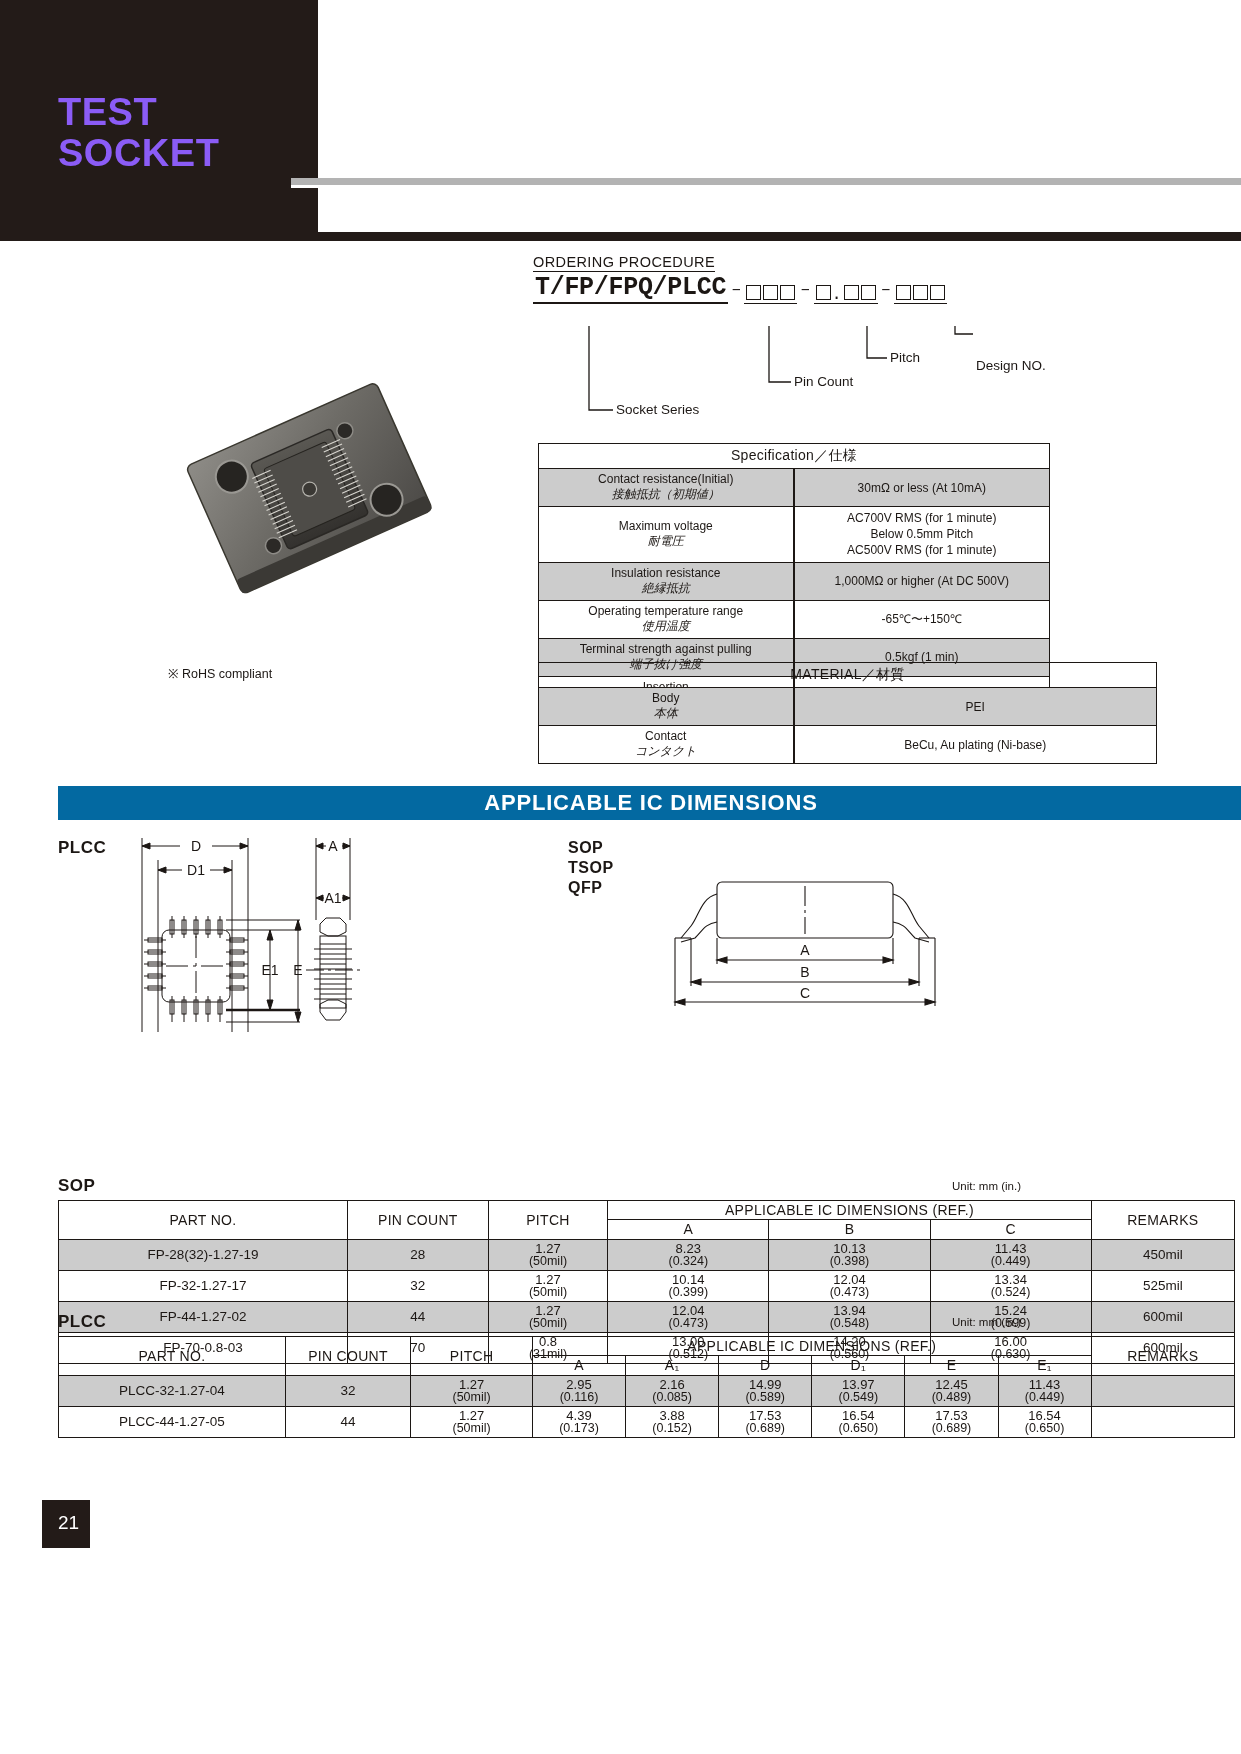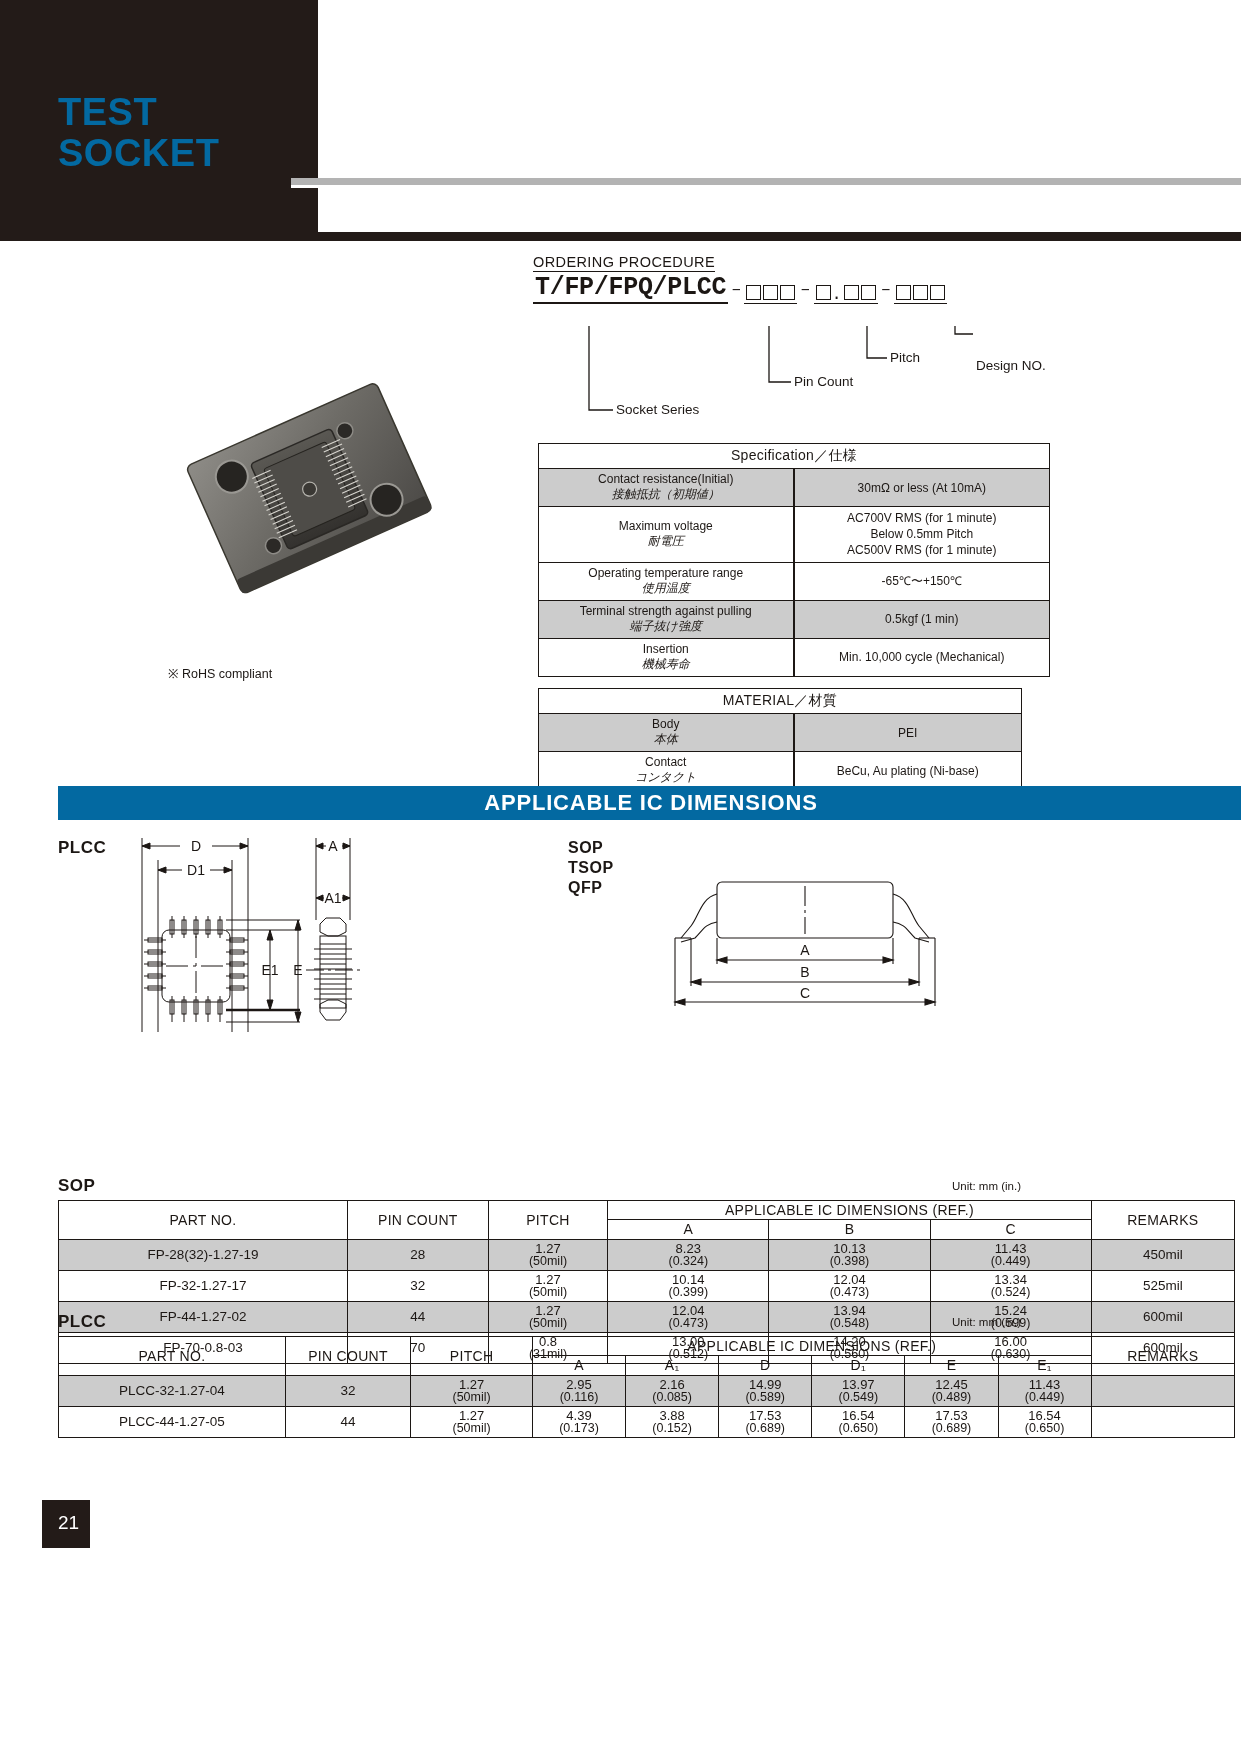--- a/index.html
+++ b/index.html
@@ -10,21 +10,21 @@
     font-family:"Liberation Sans", sans-serif;
     color:#1c1714;
     position:relative;
     overflow:hidden;
   }
 
   
   .header-band { position:absolute; left:0; top:0; width:318px; height:232px; background:#231b18; }
   .header-title {
     position:absolute; left:58px; top:92px;
-    color:#0369a1; font-weight:bold; font-size:38px; line-height:1.08;
+    color:#8b5cf6; font-weight:bold; font-size:38px; line-height:1.08;
     letter-spacing:0.5px; font-family:"Liberation Sans", sans-serif;
   }
   .header-rule { position:absolute; left:291px; top:178px; width:950px; height:7px; background:#b3b3b3; }
   .header-rule2 { position:absolute; left:291px; top:185px; width:950px; height:3px; background:#ffffff; }
   .header-blackbar { position:absolute; left:0; top:232px; width:1241px; height:9px; background:#231b18; }
 
   
   .ordering { position:absolute; left:533px; top:253px; width:540px; height:170px; }
   .ord-label {
     font-size:14.5px; letter-spacing:.4px; color:#1c1714;
@@ -50,21 +50,21 @@
 
   
   table.spec { position:absolute; border-collapse:collapse; font-size:12px; }
   table.spec td, table.spec th { border:1px solid #1c1714; padding:3px 6px; text-align:center; font-weight:normal; vertical-align:middle; }
   .spec-title { font-weight:bold; font-size:14px; letter-spacing:.3px; }
   .shade { background:#cccccc; }
   .jp { font-family:"DejaVu Sans", sans-serif; font-size:12px;font-style:italic; }
 
   #spec-table { left:538px; top:443px; width:512px; }
   #spec-table td.k { width:255px; border-right:2px solid #1c1714; }
-  #material-table { left:538px; top:688px; width:484px; }
+  #material-table { left:538px; top:662px; width:619px; }
   #material-table td.k { width:255px; border-right:2px solid #1c1714; }
 
   
   .sec-bar {
     position:absolute; left:58px; top:786px; width:1186px; height:34px;
     background:#0369a1; color:#fff; font-weight:bold; font-size:22px;
     letter-spacing:.8px; display:flex; align-items:center; justify-content:center;
   }
 
   
@@ -209,20 +209,27 @@
   </tr>
   <tr>
     <td class="k">
       <div>Maximum voltage</div>
       <div class="jp">耐電圧</div>
     </td>
     <td style="white-space:pre-line;line-height:1.35">AC700V RMS (for 1 minute)
 Below 0.5mm Pitch
 AC500V RMS (for 1 minute)</td>
   </tr>
+  <tr class="shade">
+    <td class="k">
+      <div>Insulation resistance</div>
+      <div class="jp">絶縁抵抗</div>
+    </td>
+    <td>1,000MΩ or higher (At DC 500V)</td>
+  </tr>
   <tr>
     <td class="k">
       <div>Operating temperature range</div>
       <div class="jp">使用温度</div>
     </td>
     <td>-65℃〜+150℃</td>
   </tr>
   <tr class="shade">
     <td class="k">
       <div>Terminal strength against pulling</div>

